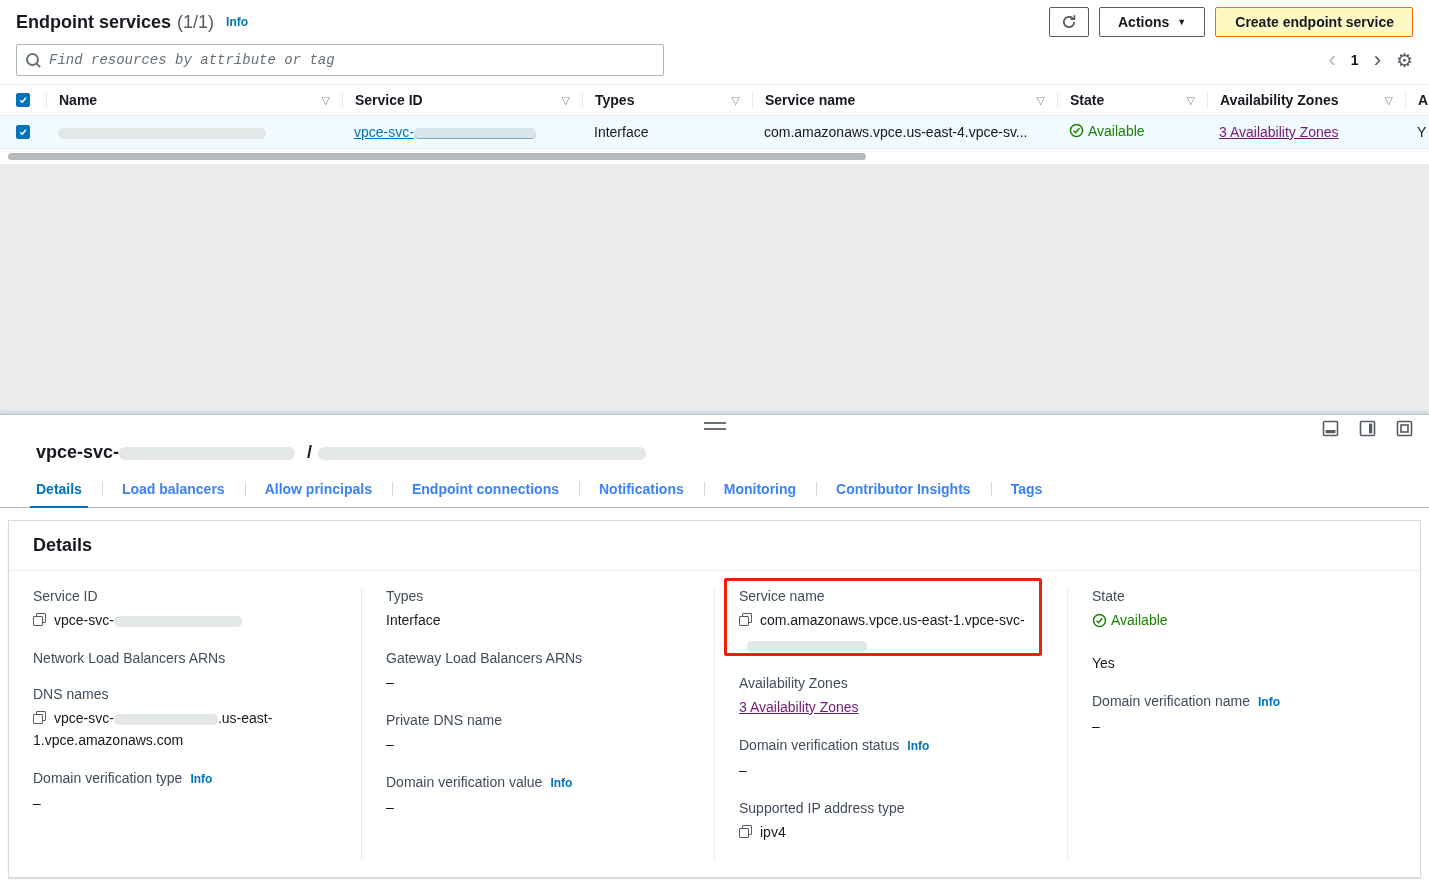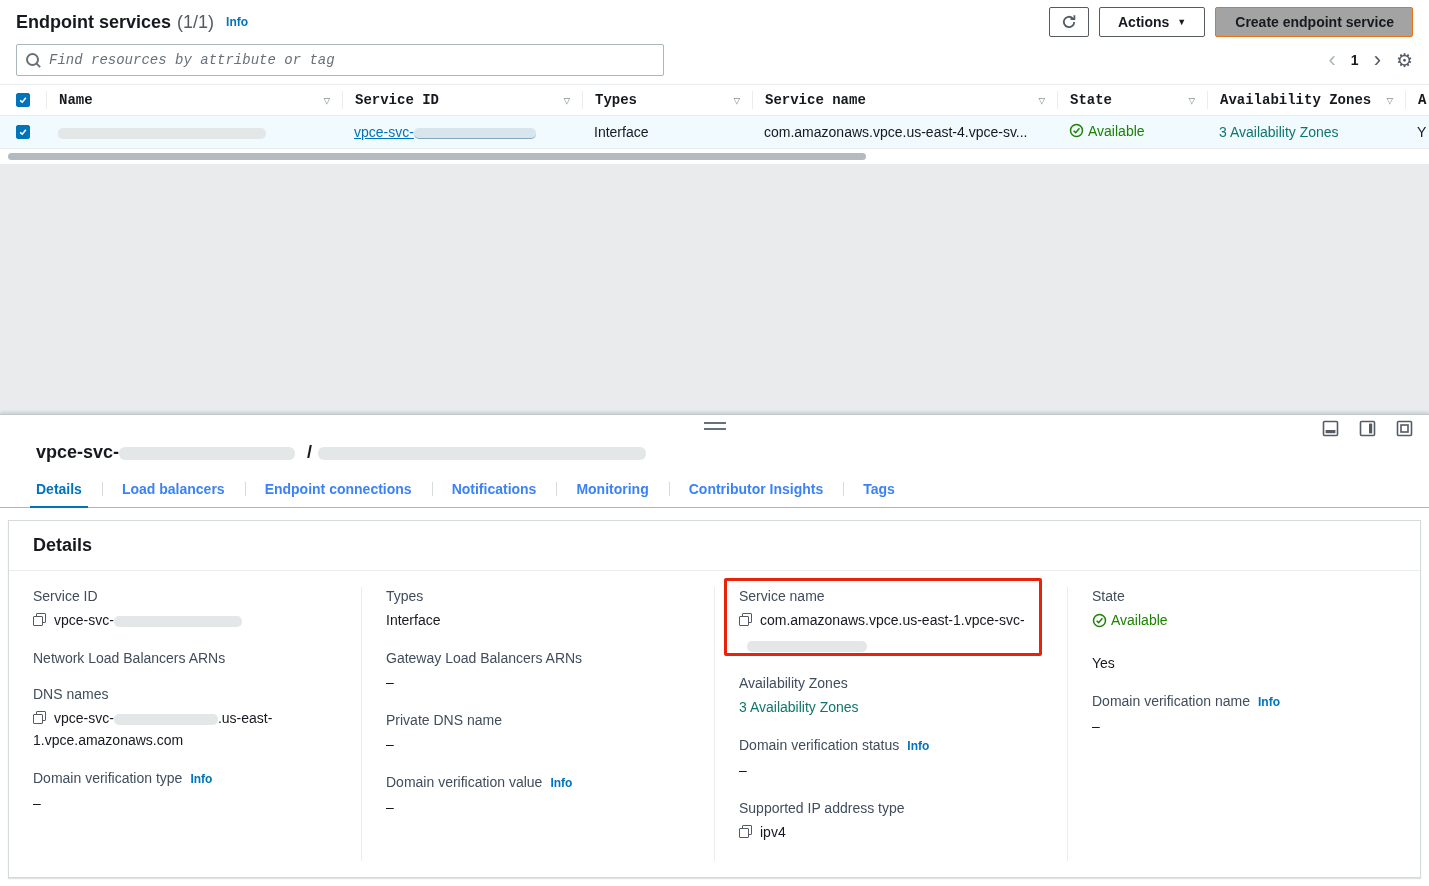--- a/index.html
+++ b/index.html
@@ -15,21 +15,21 @@
   .header-row { display:flex; align-items:center; padding:7px 16px 5px; }
   .page-title { font-size:18px; font-weight:700; display:inline; }
   .title-count { font-size:18px; font-weight:400; color:#545b64; margin-left:6px; }
   .info-link { color:#0073bb; font-size:12px; font-weight:700; margin-left:12px; text-decoration:none; cursor:pointer; }
   .header-actions { margin-left:auto; display:flex; align-items:center; gap:10px; }
   .btn { display:inline-flex; align-items:center; justify-content:center; height:30px;
          border:1px solid #545b64; border-radius:2px; background:#fff; color:#16191f;
          font-weight:700; font-size:14px; padding:0 18px; cursor:pointer; font-family:inherit; }
   .btn-icon { width:40px; padding:0; }
   .btn .caret { font-size:9px; margin-left:8px; }
-  .btn-primary { background:#a3a3a3; border-color:#ec7211; color:#16191f;padding-left:19px; }
+  .btn-primary { background:#fef9c3; border-color:#ec7211; color:#16191f;padding-left:19px; }
 
   
   .search-row { display:flex; align-items:center; padding:2px 16px 8px; }
   .search-box { display:flex; align-items:center; width:648px; height:32px;
                 border:1px solid #aab7b8; border-radius:2px; padding:0 9px; background:#fff; }
   .search-box input { border:none; outline:none; flex:1; font-family:Liberation Mono, monospace; font-size:14px; color:#1d4ed8; }
   .search-box input::placeholder { color:#687078; font-style:italic; }
   .mag-icon { width:15px; height:15px; position:relative; margin-right:8px; flex:0 0 auto; }
   .mag-icon::before { content:""; position:absolute; width:9px; height:9px; border:2px solid #687078; border-radius:50%; top:0; left:0; }
   .mag-icon::after { content:""; position:absolute; width:2px; height:6px; background:#687078; transform:rotate(-45deg); bottom:0; right:2px; }
@@ -39,36 +39,36 @@
   .chev-next { color:#545b64; }
   .page-num { font-weight:700; font-size:14px; cursor:pointer; }
   .gear { font-size:19px; color:#545b64; cursor:pointer; }
 
   
   .table-wrap { overflow:hidden; width:1429px; }
   .tbl { width:1540px; }
   .tr { display:flex; align-items:center; }
   .thead { border-top:1px solid #eaeded; border-bottom:1px solid #eaeded; height:32px; font-weight:700; }
   .th { display:flex; align-items:center; justify-content:space-between; padding:0 12px; height:18px;
-        border-left:1px solid #eaeded; cursor:pointer;font-family:Liberation Mono, monospace; }
+        border-left:1px solid #eaeded; cursor:pointer; }
   .filter-icon { color:#879596; font-size:11px; margin-left:8px; }
   .cb-cell { flex:0 0 46px; display:flex; align-items:center; justify-content:center; border-left:none !important; }
   .col-name  { flex:0 0 296px; }
   .col-sid   { flex:0 0 240px; }
   .col-types { flex:0 0 170px; }
   .col-sname { flex:0 0 305px; }
   .col-state { flex:0 0 150px; }
   .col-az    { flex:0 0 198px; }
   .col-acc   { flex:0 0 130px; }
   .trow { height:33px; background:#f1faff; border-bottom:1px solid #eaeded; }
   .td { padding:0 12px; white-space:nowrap; overflow:hidden; }
   .checkbox { width:14px; height:14px; background:#0073bb; border:1px solid #0073bb; border-radius:2px;
               display:inline-flex; align-items:center; justify-content:center; cursor:pointer; }
   .link { color:#0073bb; text-decoration:underline; cursor:pointer; }
-  .dark-link { color:#0f766e; cursor:pointer; }
+  .dark-link { color:#701a75; text-decoration:underline; cursor:pointer; }
   .status-ok { color:#1d8102; display:inline-flex; align-items:center; gap:4px; }
   .redacted { display:inline-block; height:11px; background:#e3e7e8; border-radius:5px; vertical-align:middle; }
   .link-blob { background:#d9e5ec; border-bottom:1px solid #7fa8c2; }
   .hscroll { height:15px; display:flex; align-items:center; padding:0 8px; }
   .hscroll-thumb { width:858px; height:7px; border-radius:4px; background:#b4babd; cursor:pointer; }
 
   
   .gray-gap { flex:1 1 auto; background:#e9ebed; }
 
   
@@ -243,20 +243,21 @@
     </div>
   </div>
 
   <div class="panel-title-row">
     <span>vpce-svc-</span><span class="redacted" style="width:176px; margin-right:6px;"></span><span class="tsep">/</span><span class="redacted" style="width:328px;"></span>
   </div>
 
   <div class="tabs">
     <div class="tab active">Details</div>
     <div class="tab">Load balancers</div>
+    <div class="tab">Allow principals</div>
     <div class="tab">Endpoint connections</div>
     <div class="tab">Notifications</div>
     <div class="tab">Monitoring</div>
     <div class="tab">Contributor Insights</div>
     <div class="tab">Tags</div>
   </div>
 
   <div class="card">
     <div class="card-header">Details</div>
     <div class="card-body">

